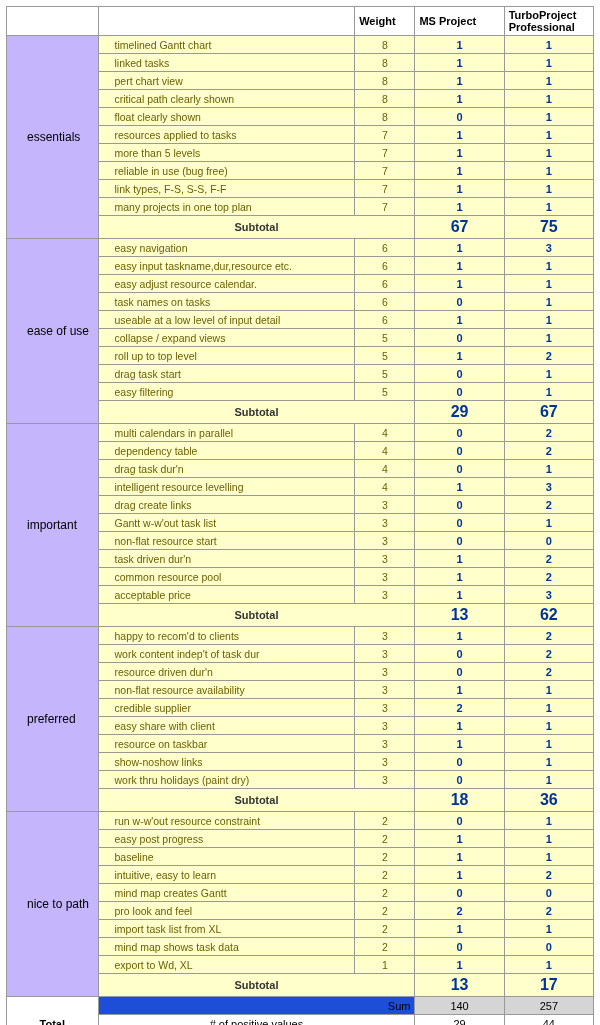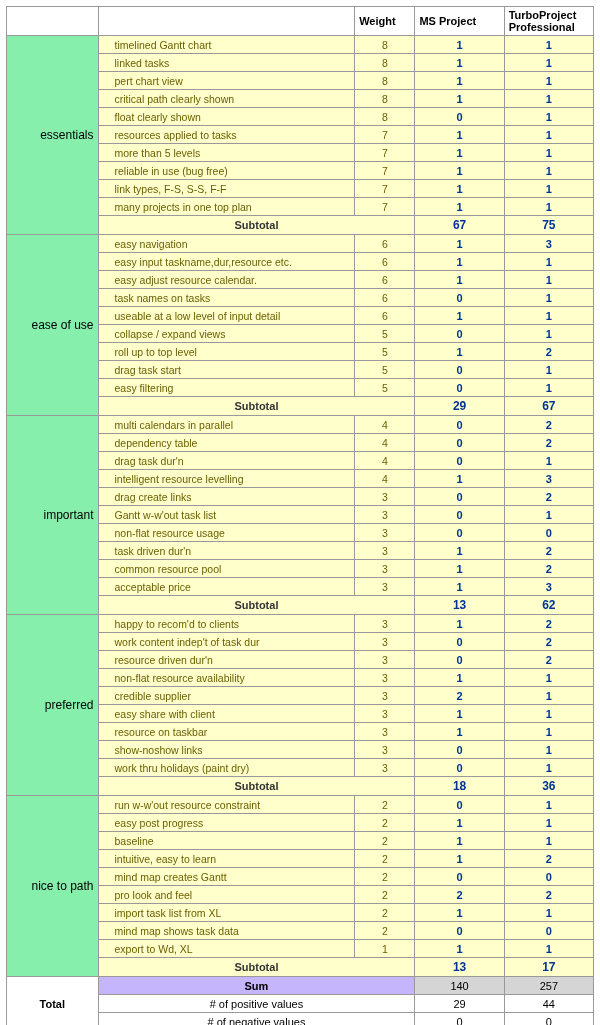--- a/index.html
+++ b/index.html
@@ -22,24 +22,24 @@
       background: #fff;
       font-weight: bold;
       text-align: left;
       font-size: 11px;
     }
     th.cat { width: 82px; }
     th.itm { width: 230px; }
     th.w { width: 54px; }
     th.p { width: 80px; }
     td.cat {
-      background: #86efac;
+      background: #c4b5fd;
       font-size: 12px;
-      text-align: right;
-      padding-left: 8px;
+      text-align: left;
+      padding-left: 20px;
       vertical-align: middle;
     }
     td.item {
       background: #FFFFCC;
       color: #6B5F00;
       font-size: 10.5px;
       text-align: left;
       padding-left: 16px;
     }
     td.weight {
@@ -58,27 +58,27 @@
     td.sublabel {
       background: #FFFFCC;
       color: #333;
       text-align: center;
       font-weight: bold;
     }
     td.subval {
       background: #FFFFCC;
       color: #003399;
       text-align: center;
-      font-size: 12px;
+      font-size: 16px;
       font-weight: bold;
     }
     td.sumlabel {
-      background: #c4b5fd;
-      text-align: center;
-      font-weight: bold;
+      background: #1d4ed8;
+      text-align: right;
+      font-weight: normal;
     }
     td.sumval {
       background: #D5D5D5;
       text-align: center;
       font-weight: normal;
     }
     td.totlabel {
       background: #fff;
       text-align: center;
     }
@@ -264,21 +264,21 @@
         <td class="val">0</td>
         <td class="val">2</td>
       </tr>
       <tr>
         <td class="item">Gantt w-w'out task list</td>
         <td class="weight">3</td>
         <td class="val">0</td>
         <td class="val">1</td>
       </tr>
       <tr>
-        <td class="item">non-flat resource usage</td>
+        <td class="item">non-flat resource start</td>
         <td class="weight">3</td>
         <td class="val">0</td>
         <td class="val">0</td>
       </tr>
       <tr>
         <td class="item">task driven dur'n</td>
         <td class="weight">3</td>
         <td class="val">1</td>
         <td class="val">2</td>
       </tr>

